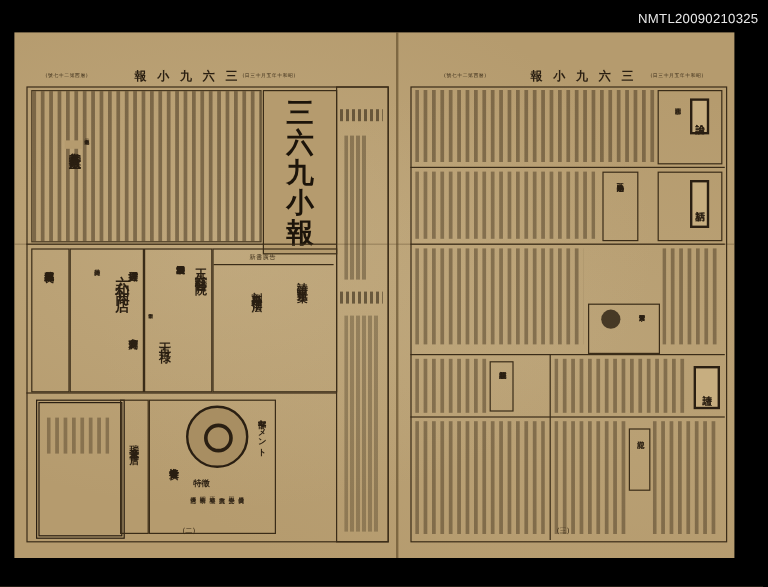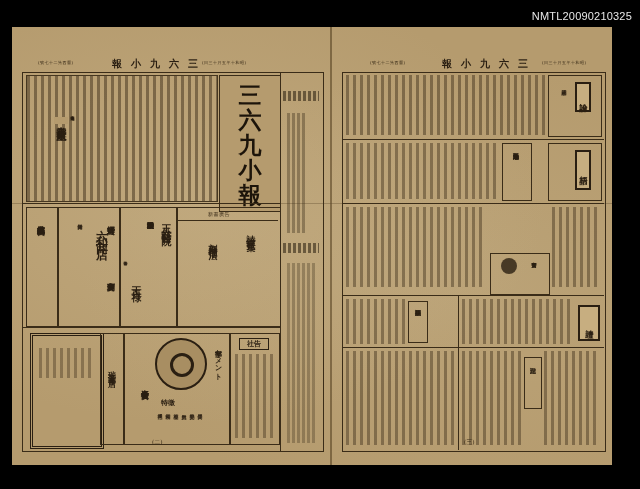--- a/index.html
+++ b/index.html
@@ -106,24 +106,20 @@
     <div style="position:absolute;left:32px;top:76px;display:flex;gap:2px;">
       <span class="vtext" style="font-size:5px;">色澤優秀</span>
       <span class="vtext" style="font-size:5px;">粉末細微</span>
       <span class="vtext" style="font-size:5px;">凝結整正</span>
       <span class="vtext" style="font-size:5px;">抗壓力大</span>
       <span class="vtext" style="font-size:5px;">風變完全</span>
       <span class="vtext" style="font-size:5px;">品質優良</span>
     </div>
   </div>
 
-  <div class="box" style="left:218px;top:306px;width:48px;height:110px;">
-    <div style="position:absolute;left:8px;top:4px;width:28px;height:10px;border:1px solid #2a1f12;font-size:7px;font-weight:bold;text-align:center;color:#2a1f12;">社告</div>
-    <div class="lines" style="position:absolute;left:4px;top:20px;width:40px;height:84px;opacity:0.75;"></div>
-  </div>
 
   <div class="pg" style="left:140px;">(二)</div>
 
   <div class="box" style="left:330px;top:45px;width:262px;height:378px;"></div>
 
   <div class="lines" style="position:absolute;left:334px;top:48px;width:200px;height:60px;opacity:0.85;"></div>
   <div class="box" style="left:536px;top:48px;width:52px;height:60px;">
     <div class="headline-box" style="left:26px;top:6px;width:12px;height:26px;">
       <span class="vtext" style="font-size:8px;font-weight:bold;">論說</span>
     </div>

